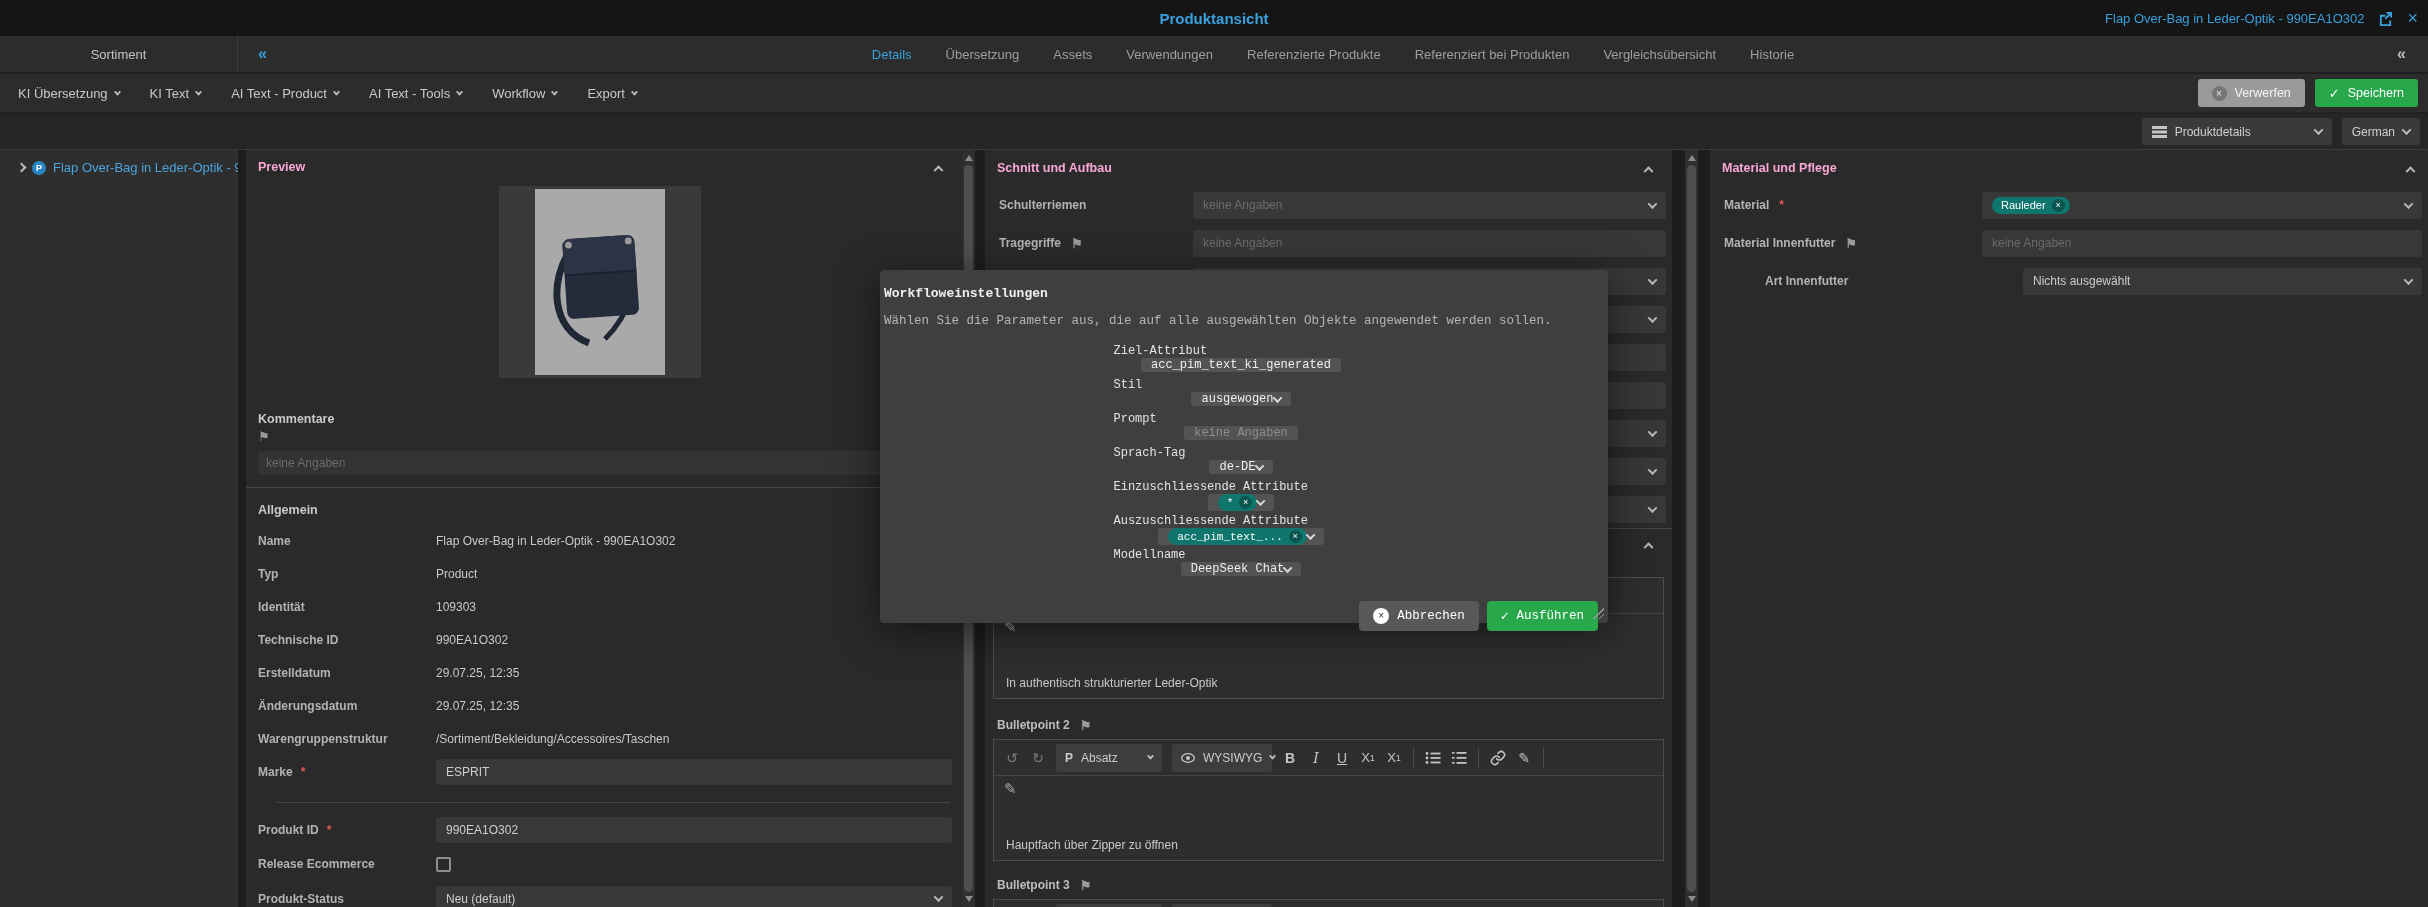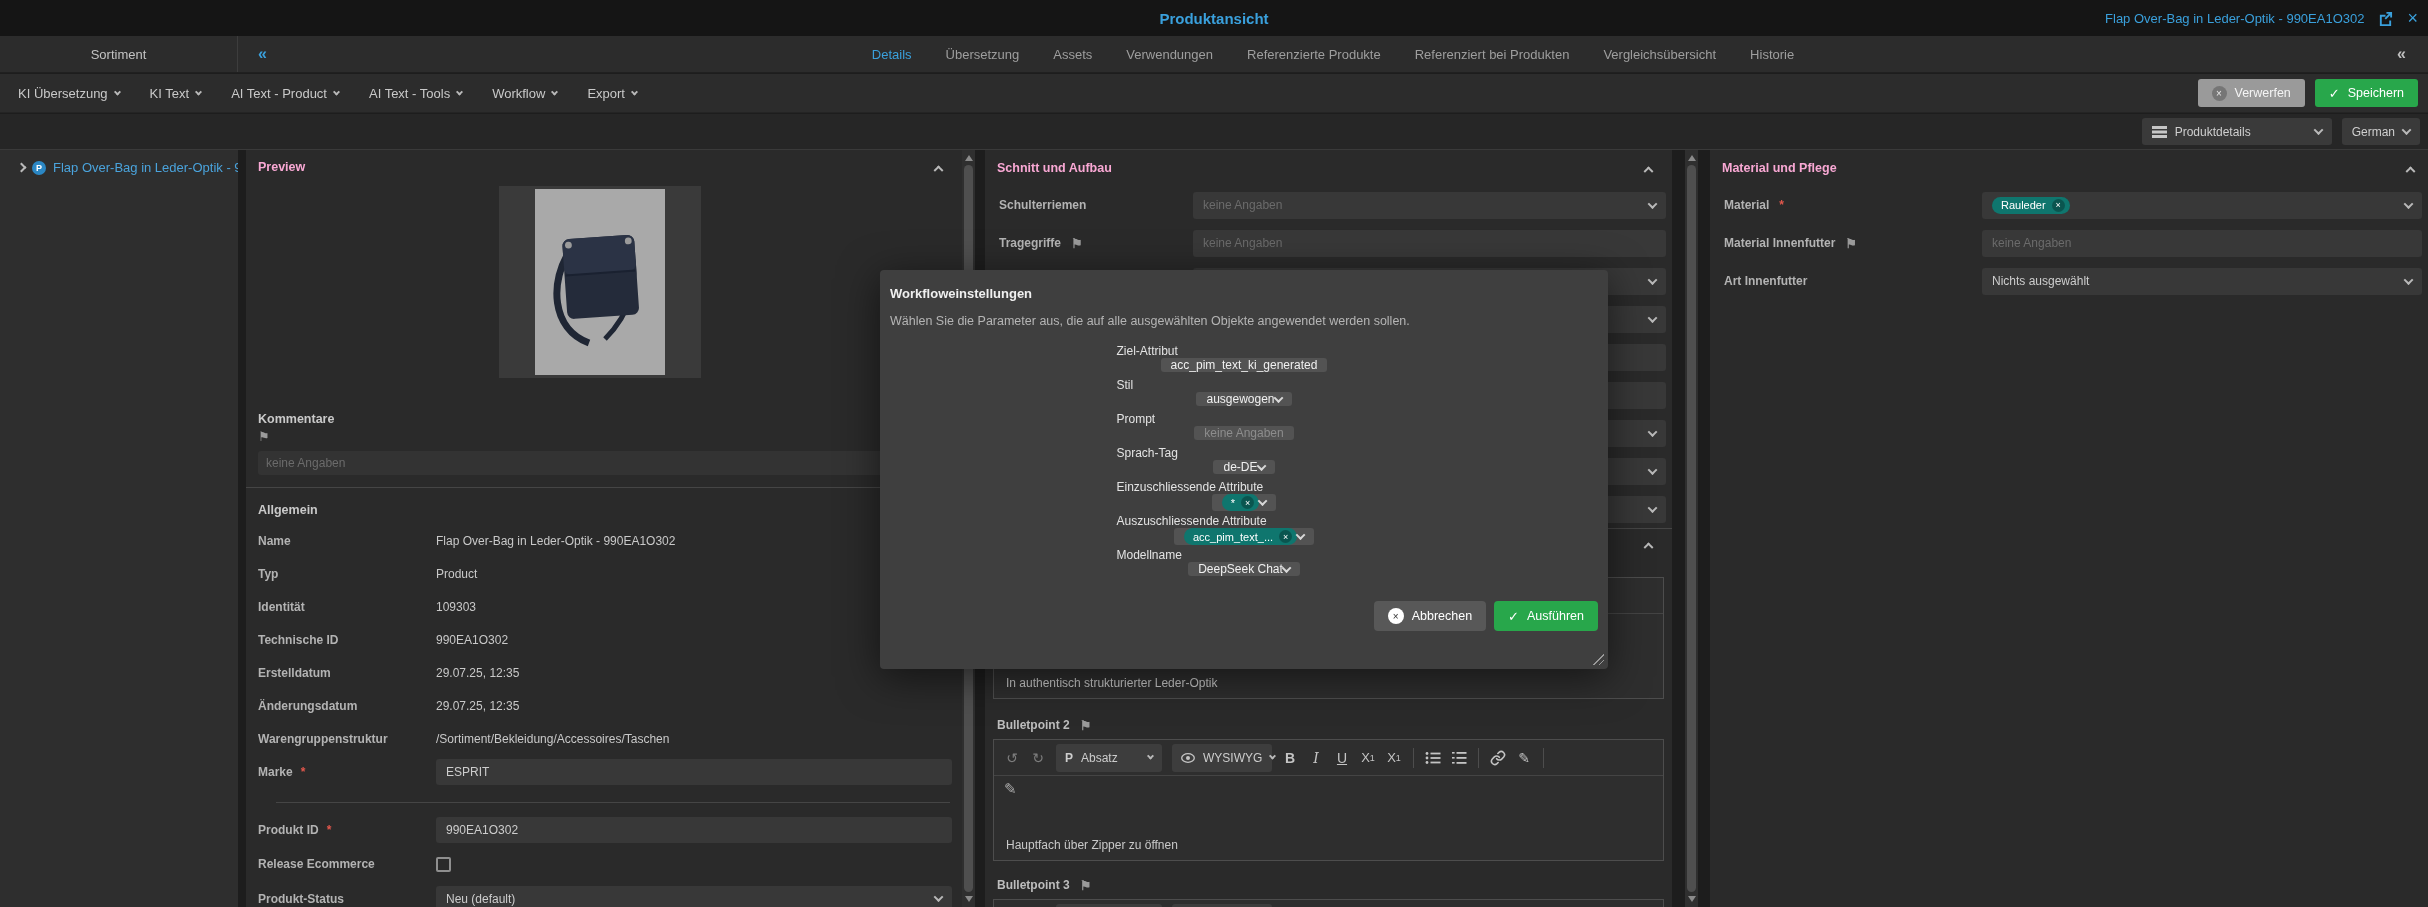--- a/index.html
+++ b/index.html
@@ -123,22 +123,22 @@
   .bp-label { display:flex; align-items:center; gap:10px; padding:0 0 0 12px; height:20px;
     font-weight:bold; color:#bdbdbd; }
 
   
   .chip { display:inline-flex; align-items:center; gap:6px; background:#0f766e; color:#fff;
     border-radius:10px; padding:2px 5px 2px 9px; font-size:11px; cursor:default; }
   .chip-x { width:13px; height:13px; border-radius:50%; background:rgba(0,0,0,.28); color:#fff;
     font-size:9px; display:flex; align-items:center; justify-content:center; cursor:pointer; }
 
   
-  .modal { position:absolute; left:880px; top:270px; width:728px; height:399px; background:#3f3f3f;
-    border-radius:4px; box-shadow:0 8px 40px rgba(0,0,0,.55); z-index:10; padding:16px 10px 0 10px; }
+  .modal { position:absolute; left:880px; top:270px; width:728px; height:353px; background:#3f3f3f;
+    border-radius:4px; box-shadow:0 8px 40px rgba(0,0,0,.55); z-index:10; padding:16px 10px 0 4px;font-family:Liberation Mono, monospace; }
   .modal-title { font-weight:bold; color:#f0f0f0; font-size:13px; }
   .modal-desc { color:#b5b5b5; margin-top:13px; margin-bottom:16px; font-size:12.5px; }
   .mrow { display:flex; align-items:center; height:27px; margin-bottom:7px;flex-direction:column; }
   .mrow .lbl { width:255px; flex:none; color:#e3e3e3; }
   .mfield { flex:1; display:flex; align-items:center; background:#535353; border-radius:3px;
     height:27px; padding:0 10px; color:#f0f0f0; }
   .mfield .ph { color:#8d8d8d; }
   .mfield .cv { margin-left:auto; border-color:#d8d8d8; cursor:pointer; }
   .modal-btns { display:flex; justify-content:flex-end; gap:8px; margin-top:26px; }
   .btn-cancel { background:#585858; color:#fff; border-radius:4px; height:30px; }
@@ -635,21 +635,21 @@
     <div class="frow">
       <span class="lbl" style="width:258px;">
           <span>Material Innenfutter</span>
           <span class="flag">⚑</span>
         </span>
       <div class="field">
         <span class="ph">keine Angaben</span>
       </div>
     </div>
     <div class="frow">
-      <span class="lbl" style="width:258px;">Art Innenfutter</span>
+      <span class="lbl" style="width:258px;margin-left:41px;">Art Innenfutter</span>
       <div class="field select">
         <span>Nichts ausgewählt</span>
         <i class="cv"></i>
       </div>
     </div>
   </div>
 
   <div class="modal">
     <div class="modal-title">Workfloweinstellungen</div>
     <div class="modal-desc">Wählen Sie die Parameter aus, die auf alle ausgewählten Objekte angewendet werden sollen.</div>

